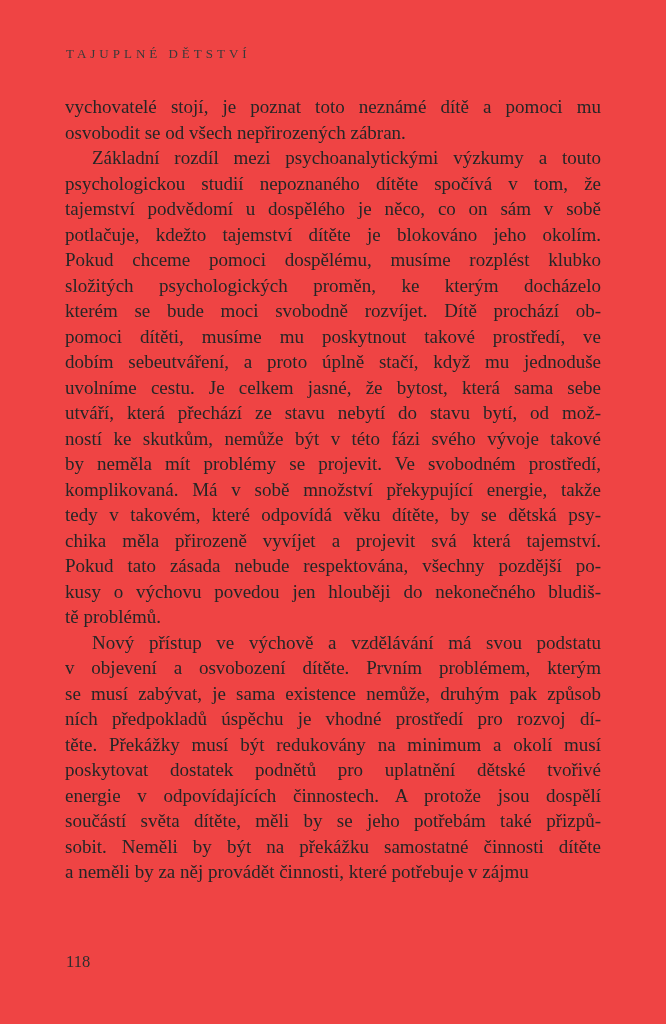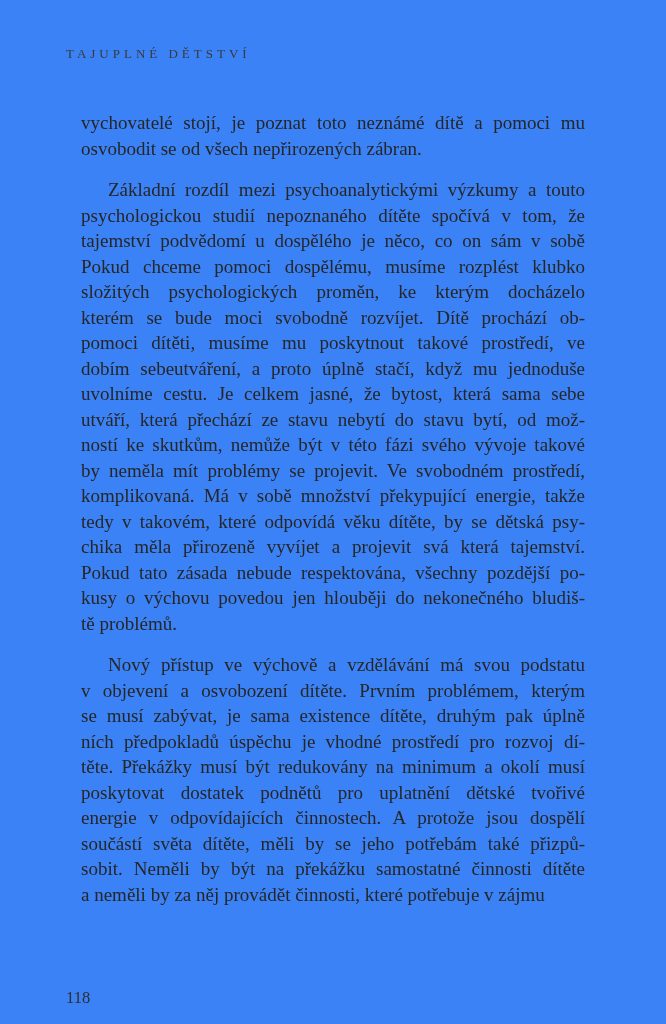--- a/index.html
+++ b/index.html
@@ -4,21 +4,21 @@
 <style>
   html, body {
     margin: 0;
     padding: 0;
     background: #ffffff;
   }
   .page {
     position: relative;
     width: 666px;
     height: 1024px;
-    background: #3b82f6;
+    background: #ef4444;
     overflow: hidden;
     font-family: "Liberation Serif", serif;
   }
   .running-header {
     position: absolute;
     left: 66px;
     top: 46px;
     font-size: 13px;
     letter-spacing: 4px;
     color: #3a3a3a;
@@ -26,74 +26,75 @@
   }
   .body-text {
     position: absolute;
     left: 65px;
     top: 94px;
     width: 536px;
     font-size: 19px;
     line-height: 25.5px;
     color: #262626;
   }
-  .para { margin: 16px; }
+  .para { margin: 0; }
   .line {
     text-align: justify;
     white-space: normal;
   }
   .line.just {
     text-align-last: justify;
   }
   .line.indent {
     text-indent: 27px;
   }
   .page-number {
     position: absolute;
     left: 66px;
-    top: 988px;
+    top: 952px;
     font-size: 16.5px;
     color: #2e2e2e;
   }
 </style>
 </head>
 <body>
 
 <div class="page">
   <div class="running-header">TAJUPLNÉ DĚTSTVÍ</div>
 
   <div class="body-text">
       <div class="para">
         <div class="line just">vychovatelé stojí, je poznat toto neznámé dítě a pomoci mu</div>
         <div class="line">osvobodit se od všech nepřirozených zábran.</div>
       </div>
       <div class="para">
         <div class="line just indent">Základní rozdíl mezi psychoanalytickými výzkumy a touto</div>
         <div class="line just">psychologickou studií nepoznaného dítěte spočívá v tom, že</div>
         <div class="line just">tajemství podvědomí u dospělého je něco, co on sám v sobě</div>
+        <div class="line just">potlačuje, kdežto tajemství dítěte je blokováno jeho okolím.</div>
         <div class="line just">Pokud chceme pomoci dospělému, musíme rozplést klubko</div>
         <div class="line just">složitých psychologických proměn, ke kterým docházelo</div>
         <div class="line just">kterém se bude moci svobodně rozvíjet. Dítě prochází ob-</div>
         <div class="line just">pomoci dítěti, musíme mu poskytnout takové prostředí, ve</div>
         <div class="line just">dobím sebeutváření, a proto úplně stačí, když mu jednoduše</div>
         <div class="line just">uvolníme cestu. Je celkem jasné, že bytost, která sama sebe</div>
         <div class="line just">utváří, která přechází ze stavu nebytí do stavu bytí, od mož-</div>
         <div class="line just">ností ke skutkům, nemůže být v této fázi svého vývoje takové</div>
         <div class="line just">by neměla mít problémy se projevit. Ve svobodném prostředí,</div>
         <div class="line just">komplikovaná. Má v sobě množství překypující energie, takže</div>
         <div class="line just">tedy v takovém, které odpovídá věku dítěte, by se dětská psy-</div>
         <div class="line just">chika měla přirozeně vyvíjet a projevit svá která tajemství.</div>
         <div class="line just">Pokud tato zásada nebude respektována, všechny pozdější po-</div>
         <div class="line just">kusy o výchovu povedou jen hlouběji do nekonečného bludiš-</div>
         <div class="line">tě problémů.</div>
       </div>
       <div class="para">
         <div class="line just indent">Nový přístup ve výchově a vzdělávání má svou podstatu</div>
         <div class="line just">v objevení a osvobození dítěte. Prvním problémem, kterým</div>
-        <div class="line just">se musí zabývat, je sama existence dítěte, druhým pak úplně</div>
+        <div class="line just">se musí zabývat, je sama existence nemůže, druhým pak způsob</div>
         <div class="line just">ních předpokladů úspěchu je vhodné prostředí pro rozvoj dí-</div>
         <div class="line just">těte. Překážky musí být redukovány na minimum a okolí musí</div>
         <div class="line just">poskytovat dostatek podnětů pro uplatnění dětské tvořivé</div>
         <div class="line just">energie v odpovídajících činnostech. A protože jsou dospělí</div>
         <div class="line just">součástí světa dítěte, měli by se jeho potřebám také přizpů-</div>
         <div class="line just">sobit. Neměli by být na překážku samostatné činnosti dítěte</div>
         <div class="line">a neměli by za něj provádět činnosti, které potřebuje v zájmu</div>
       </div>
     </div>
 

